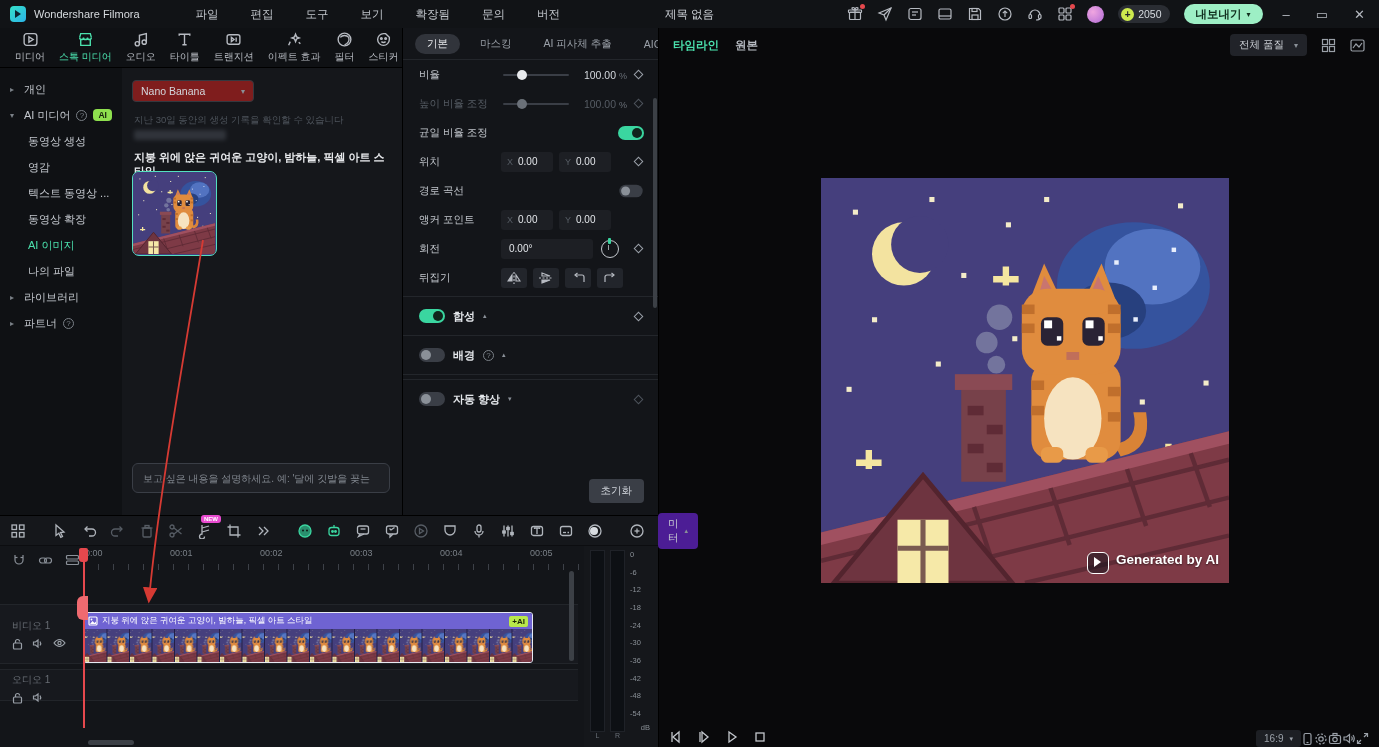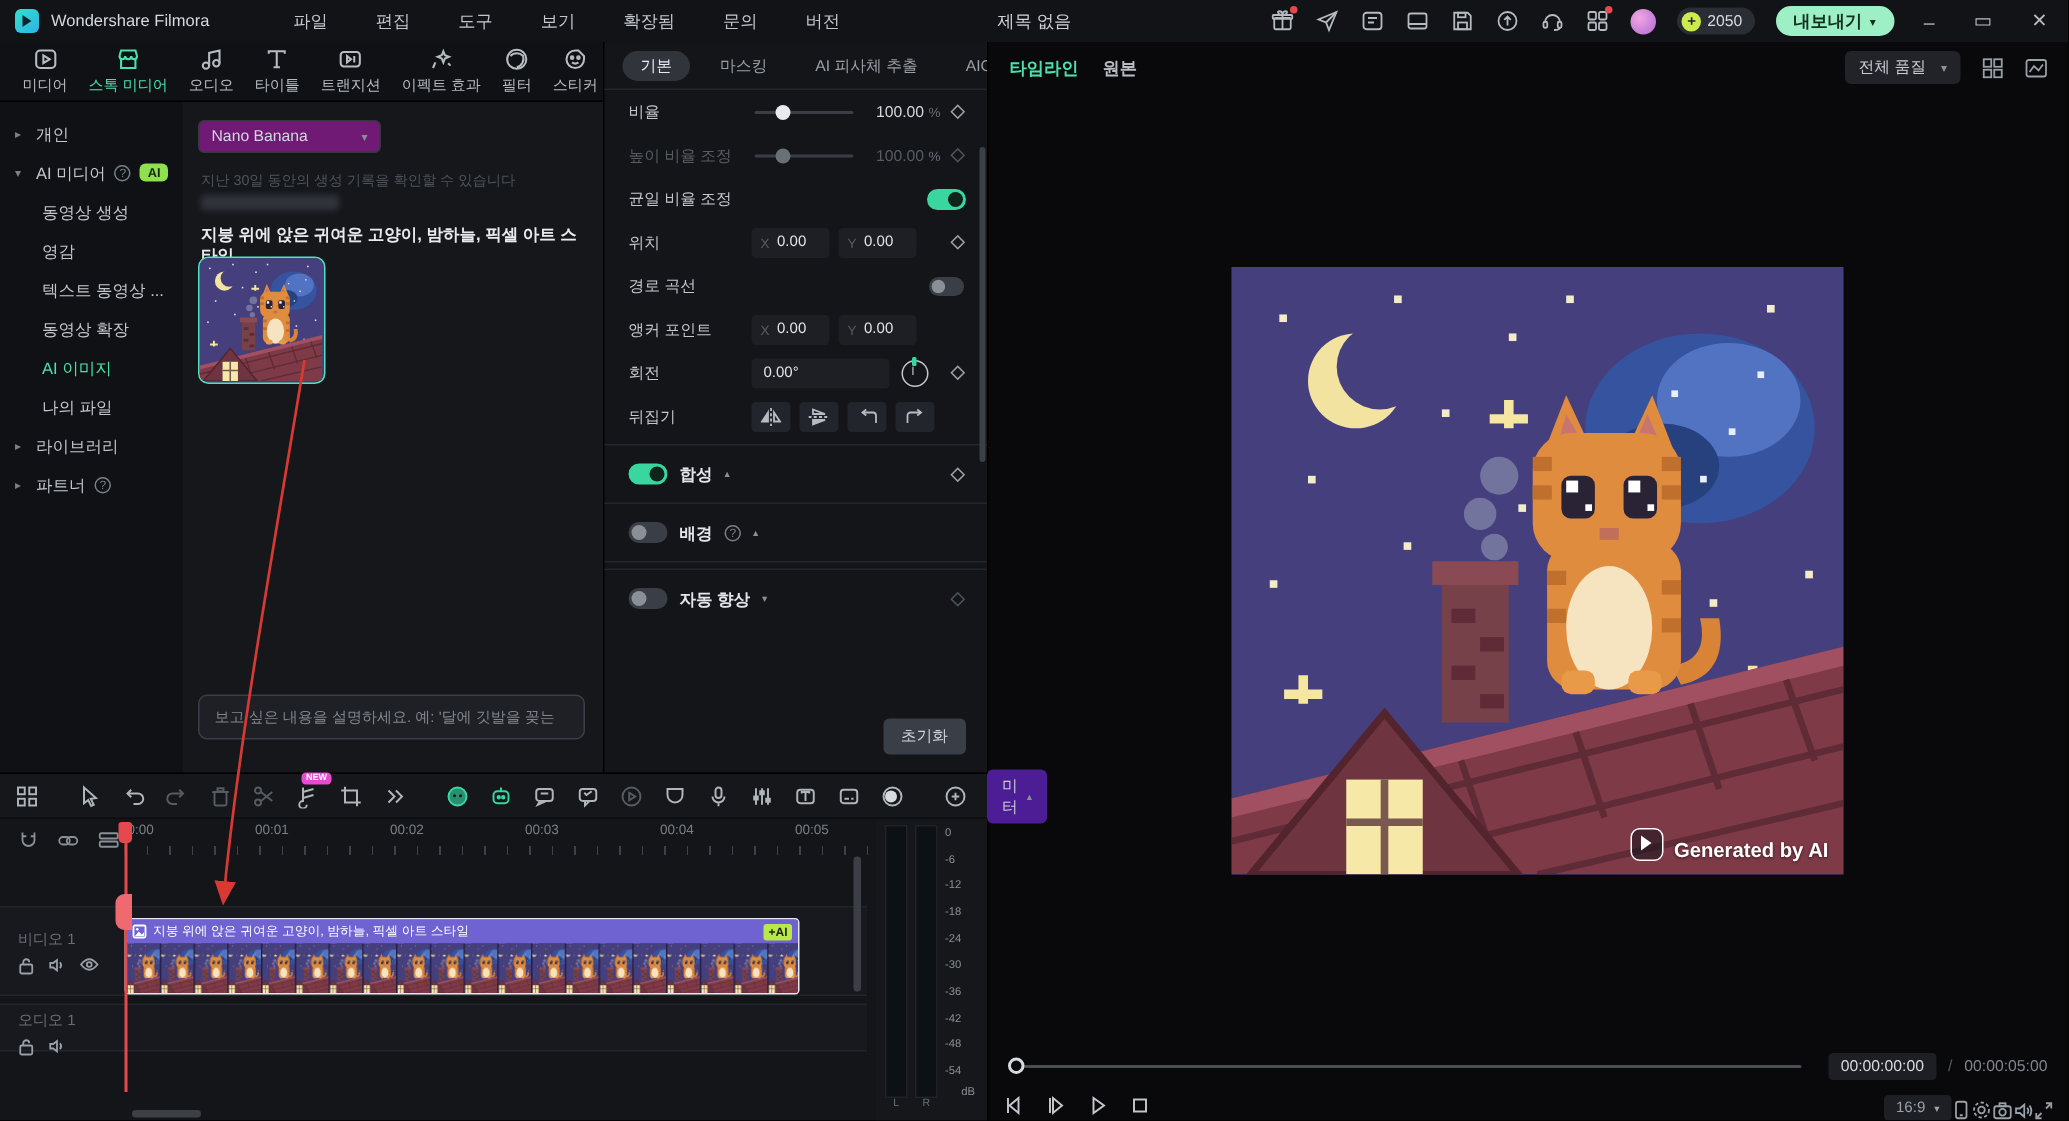--- a/index.html
+++ b/index.html
@@ -41,21 +41,21 @@
   .sidebar { left:0; top:68px; width:122px; height:447px; background:#0f1114; padding-top:8px; }
   .sb-item { height:26px; display:flex; align-items:center; font-size:11px; color:#c3c7cd; padding-left:10px; gap:6px; white-space:nowrap; }
   .sb-item .tri { font-size:8px; color:#7a8087; width:8px; }
   .sb-sub { padding-left:28px;text-align:center; }
   .sb-active { color:#4be1ad; }
   .ai-badge { background:#8ee04e; color:#17230c; font-size:8.5px; font-weight:bold; border-radius:4px; padding:1px 5px; }
   .help-circ { width:11px; height:11px; border:1px solid #7a8087; border-radius:50%; font-size:8px; color:#7a8087; display:inline-flex; align-items:center; justify-content:center; }
 
   
   .media-content { left:122px; top:68px; width:280px; height:447px; background:#15171b; }
-  .model-dd { position:absolute; left:10px; top:12px; width:122px; height:22px; background:#701a75; border:1px solid #35383f; border-radius:4px; display:flex; align-items:center; justify-content:space-between; padding:0 8px; font-size:10.5px; color:#d3d7dd; }
+  .model-dd { position:absolute; left:10px; top:12px; width:122px; height:22px; background:#7f1d1d; border:1px solid #35383f; border-radius:4px; display:flex; align-items:center; justify-content:space-between; padding:0 8px; font-size:10.5px; color:#d3d7dd; }
   .helper-txt { position:absolute; left:12px; top:46px; font-size:9.5px; color:#4d535b; }
   .blur-date { position:absolute; left:12px; top:62px; width:92px; height:10px; background:#3a3e46; border-radius:2px; filter:blur(2px); opacity:.75; }
   .prompt-txt { position:absolute; left:12px; top:82px; width:256px; font-size:11px; color:#e8eaed; font-weight:bold; line-height:1.3; }
   .thumb { position:absolute; left:10px; top:103px; width:85px; height:85px; border:1.5px solid #53e0c0; border-radius:7px; overflow:hidden; background:#453f7d; }
   .gen-input { position:absolute; left:10px; bottom:22px; width:258px; height:30px; background:#1e2025; border:1px solid #3a3e46; border-radius:6px; color:#cfd3d9; font-size:10px; padding:0 10px; outline:none; font-family:inherit; }
   .gen-input::placeholder { color:#80868e; }
 
   
   .props { left:402px; top:28px; width:256px; height:487px; background:#131519; border-left:1px solid #000; }
   .p-tabs { height:36px; display:flex; align-items:center; gap:26px; padding-left:16px; border-bottom:1px solid #23262b; }
@@ -98,33 +98,33 @@
 
   
   .preview { left:658px; top:28px; width:721px; height:719px; background:#09090b; border-left:1px solid #000; }
   .pv-head { height:34px; display:flex; align-items:center; padding:0 14px; gap:16px; }
   .pv-tab { font-size:11.5px; font-weight:bold; color:#b7bbc2; }
   .pv-tab.active { color:#4be1ad; }
   .pv-right { margin-left:auto; display:flex; align-items:center; gap:14px; }
   .quality-dd { background:#212329; border-radius:4px; height:22px; display:flex; align-items:center; gap:10px; padding:0 9px; font-size:10.5px; color:#c9cdd3; }
   .pv-ic svg { stroke:#9aa0a8; fill:none; stroke-width:1.2; }
   .pv-image { position:absolute; left:162px; top:150px; width:408px; height:405px; background:#453f7d; }
-  .watermark { position:absolute; right:10px; bottom:9px; display:flex; align-items:flex-end; gap:7px; }
+  .watermark { position:absolute; right:10px; bottom:9px; display:flex; align-items:flex-start; gap:7px; }
   .wm-logo { width:22px; height:22px; border-radius:6px; background:rgba(20,20,30,.55); border:1.5px solid #fff; position:relative; }
   .wm-logo:before { content:""; position:absolute; left:6px; top:4px; border-left:7px solid #fff; border-top:5px solid transparent; border-bottom:5px solid transparent; }
   .wm-text { color:#fff; font-size:13.5px; font-weight:bold; text-shadow:0 1px 2px rgba(0,0,0,.6); }
   .scrub-row { position:absolute; left:14px; right:14px; top:676px; height:14px; display:flex; align-items:center; }
   .scrub-line { flex:1; height:2px; background:#4a4e55; border-radius:1px; position:relative; margin-right:18px; }
   .scrub-knob { position:absolute; left:-1px; top:-5px; width:11px; height:11px; border:2px solid #d7dbe0; border-radius:50%; background:#09090b; }
   .tc-pill { background:#1d1f24; border-radius:3px; font-size:10.5px; color:#d7dbe0; padding:3px 8px; }
   .tc-sep { color:#565c64; font-size:10.5px; margin:0 8px; }
   .tc-total { color:#80868e; font-size:10.5px; }
   .transport { position:absolute; left:10px; top:702px; display:flex; align-items:center; gap:14px; }
   .transport svg { stroke:#c3c7cd; fill:none; stroke-width:1.3; }
-  .pvb-right { position:absolute; right:10px; top:702px; display:flex; align-items:flex-end; }
+  .pvb-right { position:absolute; right:10px; top:702px; display:flex; align-items:center; }
   .ratio-dd { background:#1d1f24; border-radius:3px; font-size:10px; color:#9aa0a8; padding:3px 8px; display:flex; gap:6px; align-items:center; }
   .pvb-right svg { stroke:#9aa0a8; fill:none; stroke-width:1.2; }
 
   
   .timeline { left:0; top:515px; width:658px; height:232px; background:#131519; border-top:1px solid #000; }
   .tl-toolbar { height:30px; background:#15171b; display:flex; align-items:center; padding:0 10px; gap:13px; border-bottom:1px solid #0c0d10; }
   .tl-toolbar svg { stroke:#b0b5bc; fill:none; stroke-width:1.3; }
   .tl-ic { position:relative; width:16px; height:16px; flex:none; }
   .tl-ic.dim svg { stroke:#565c64; }
   .tl-ic.teal svg { stroke:#3ad6a0; }
@@ -659,28 +659,20 @@
     </div>
     <div class="pv-image">
       <svg width="408" height="405" viewBox="0 0 128 128" preserveAspectRatio="none">
           <use href="#catScene"></use>
         </svg>
       <div class="watermark">
         <span class="wm-logo"></span>
         <span class="wm-text">Generated by AI</span>
       </div>
     </div>
-    <div class="scrub-row">
-      <span class="scrub-line">
-          <span class="scrub-knob"></span>
-        </span>
-      <span class="tc-pill">00:00:00:00</span>
-      <span class="tc-sep">/</span>
-      <span class="tc-total">00:00:05:00</span>
-    </div>
     <div class="transport">
       <span>
           <svg width="14" height="14" viewBox="0 0 14 14">
             <polygon points="10,2 4,7 10,12" fill="none"></polygon>
             <line x1="3" y1="2" x2="3" y2="12"></line>
           </svg>
         </span>
       <span>
           <svg width="14" height="14" viewBox="0 0 14 14">
             <line x1="3" y1="2" x2="3" y2="12"></line>

